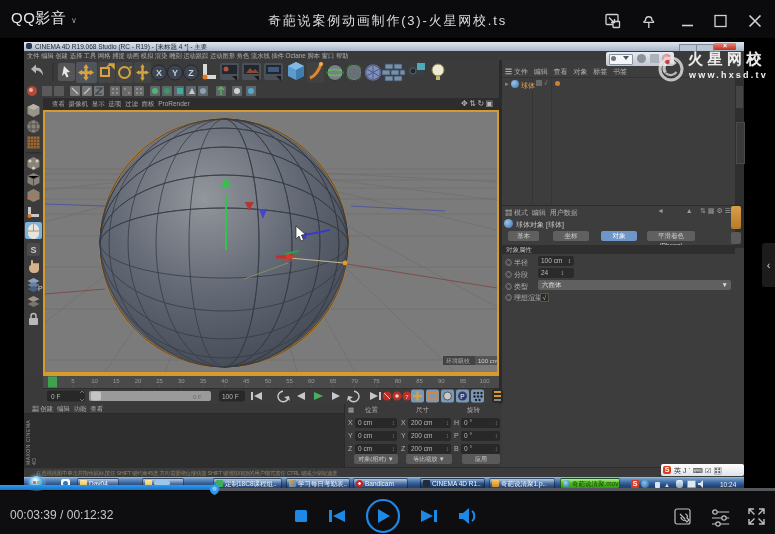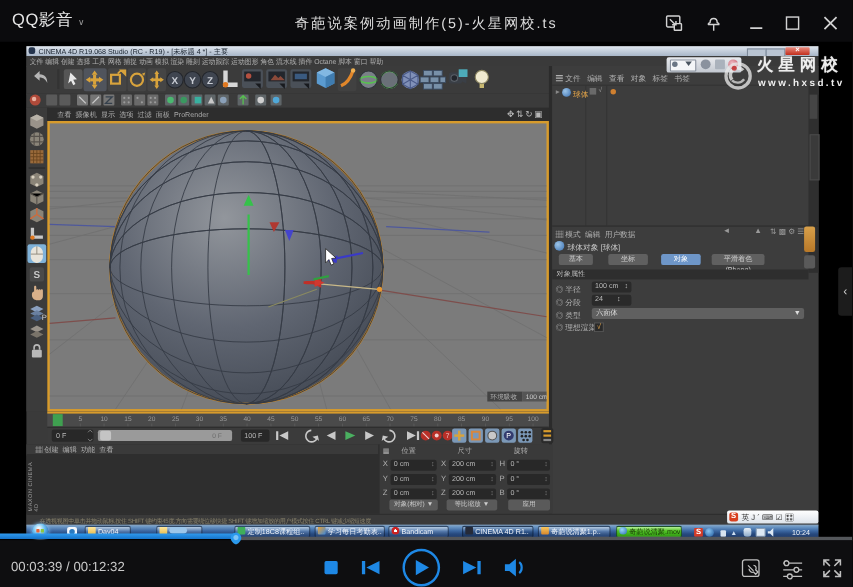--- a/index.html
+++ b/index.html
@@ -540,21 +540,21 @@
     <path d="M7.5 17 c3 3 8 3 11 -1" fill="none" stroke="#ebebeb" stroke-width="2.2" opacity="0.8"></path>
     <circle cx="9.5" cy="6" r="2.3" fill="#c43838"></circle>
   </svg>
   <div class="abs" style="left:688px;top:50px;width:90px;font-size:15px;font-weight:bold;color:rgba(242,242,242,0.95);letter-spacing:4.5px;white-space:nowrap;text-shadow:0 0 1px #888;">火星网校</div>
   <div class="abs" style="left:689px;top:70px;font-size:9px;font-weight:bold;color:rgba(246,246,246,0.97);letter-spacing:2.2px;white-space:nowrap;">www.hxsd.tv</div>
 
   <div class="abs" style="left:762px;top:243px;width:13px;height:44px;background:#1c1c1c;border-radius:3px 0 0 3px;color:#cfcfcf;font-size:11px;line-height:44px;text-align:center;">‹</div>
 
   <div class="abs" id="qtitle"></div>
   <div class="abs" id="qlogo">QQ影音 <span style="font-size:8px;color:#9a9a9a">∨</span></div>
-  <div class="abs" id="qname">奇葩说案例动画制作(5)-火星网校.ts</div>
+  <div class="abs" id="qname">奇葩说案例动画制作(3)-火星网校.ts</div>
   <svg class="abs" style="left:604px;top:12px" width="163" height="20" viewBox="0 0 163 20">
     <g stroke="#d2d2d2" stroke-width="1.3" fill="none">
       <rect x="2" y="2.5" width="12" height="10" rx="1"></rect>
       <rect x="9" y="9.5" width="6.5" height="6" rx="0.5" fill="#0b0b0d"></rect>
       <path d="M5 5.5 l5 5 M10.5 7 v3.5 h-3.5"></path>
       <path d="M41.5 8.5 c0 -5 6.5 -5 6.5 0 q2 0.8 1.5 1.8 h-9.5 q-0.5 -1 1.5 -1.8z M44.8 10.5 v5.5"></path>
       <path d="M78 13.5 h11" stroke-width="1.6"></path>
       <rect x="111" y="3.5" width="11" height="11"></rect>
       <path d="M145.5 3.5 l11 11 M156.5 3.5 l-11 11" stroke-width="1.6"></path>
     </g>

